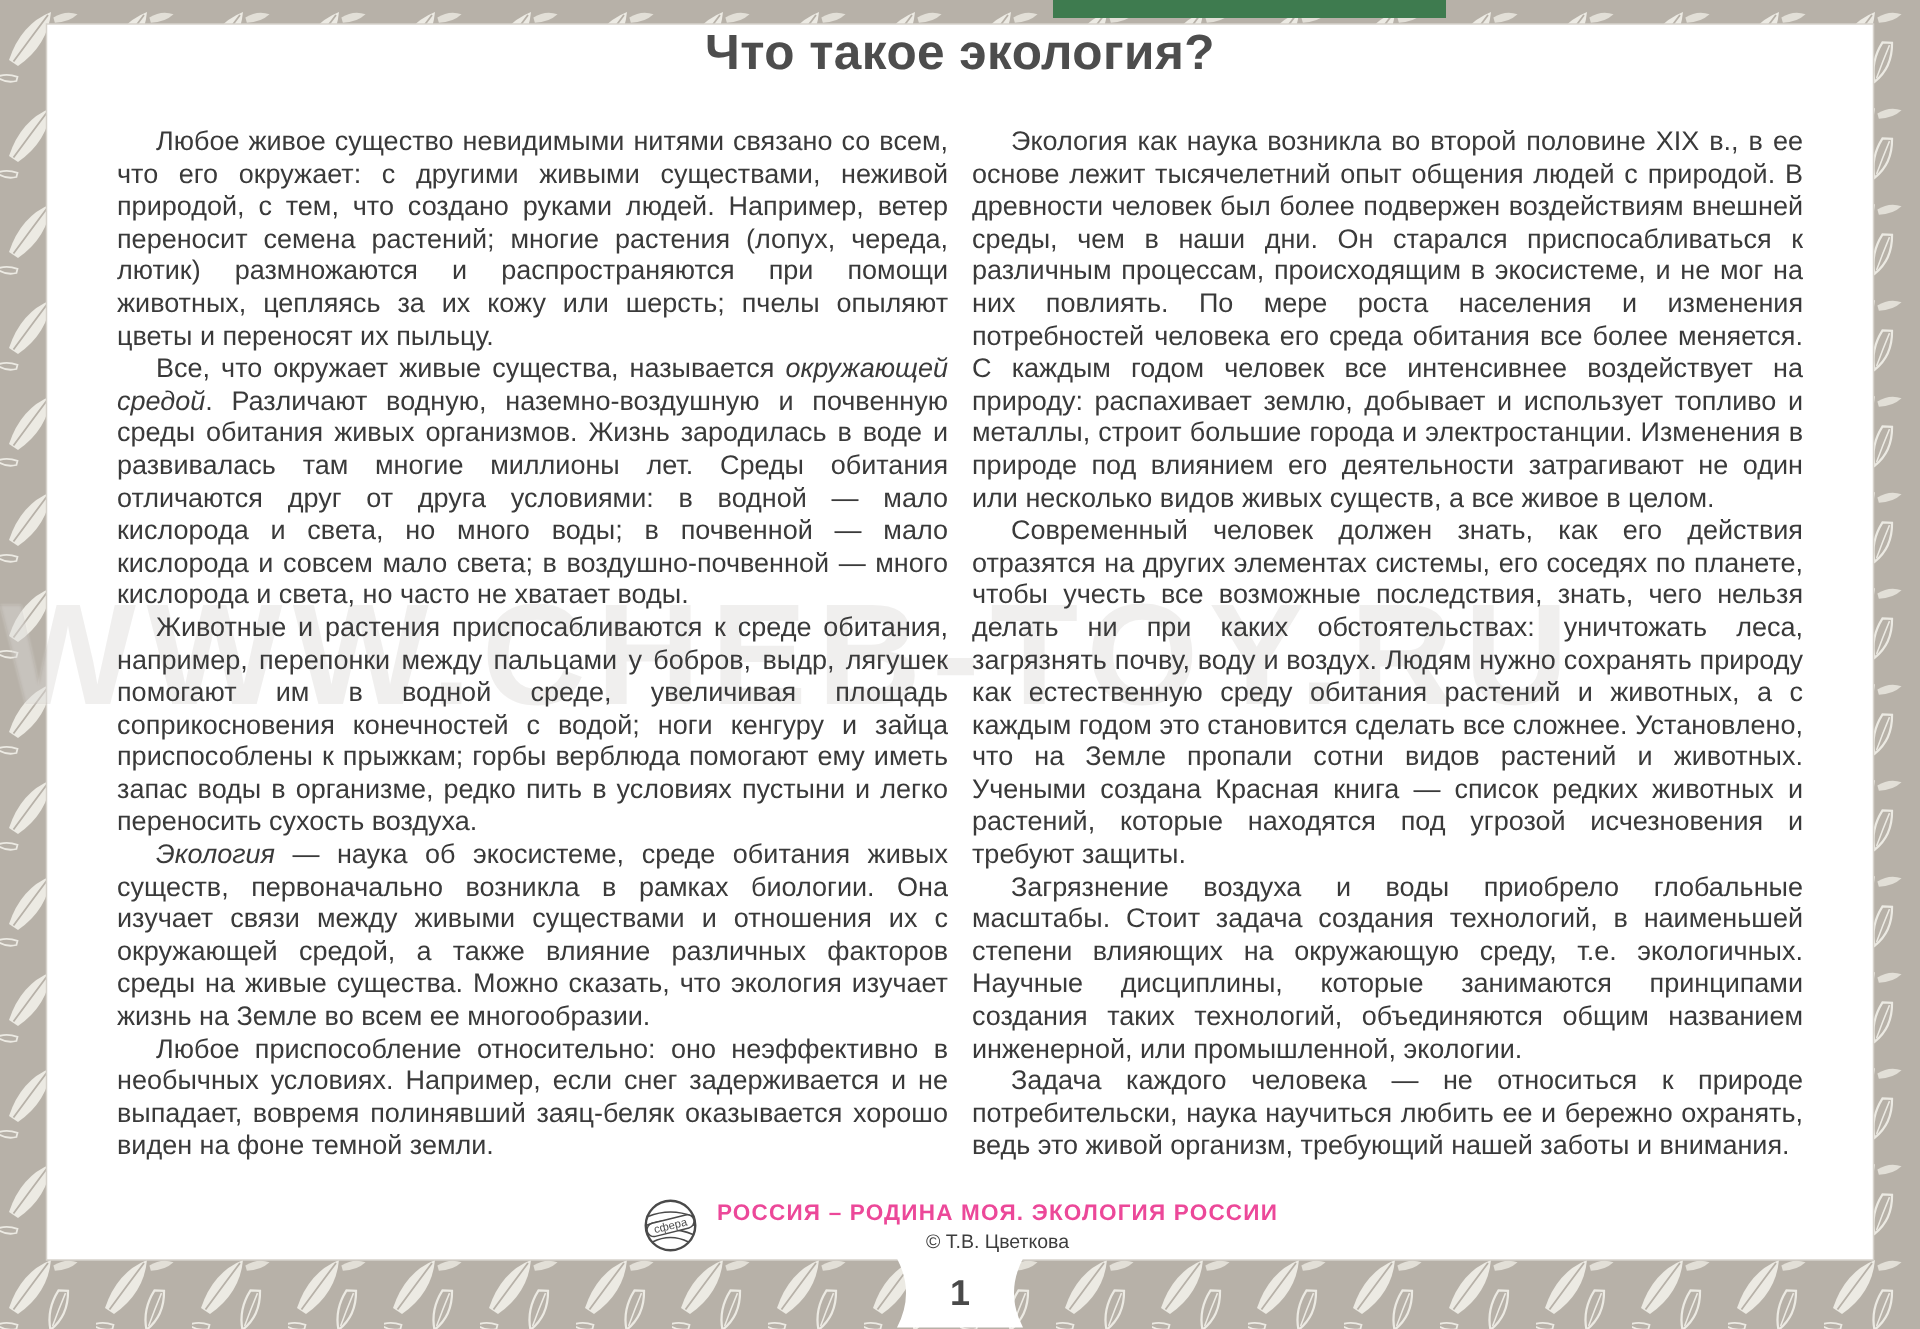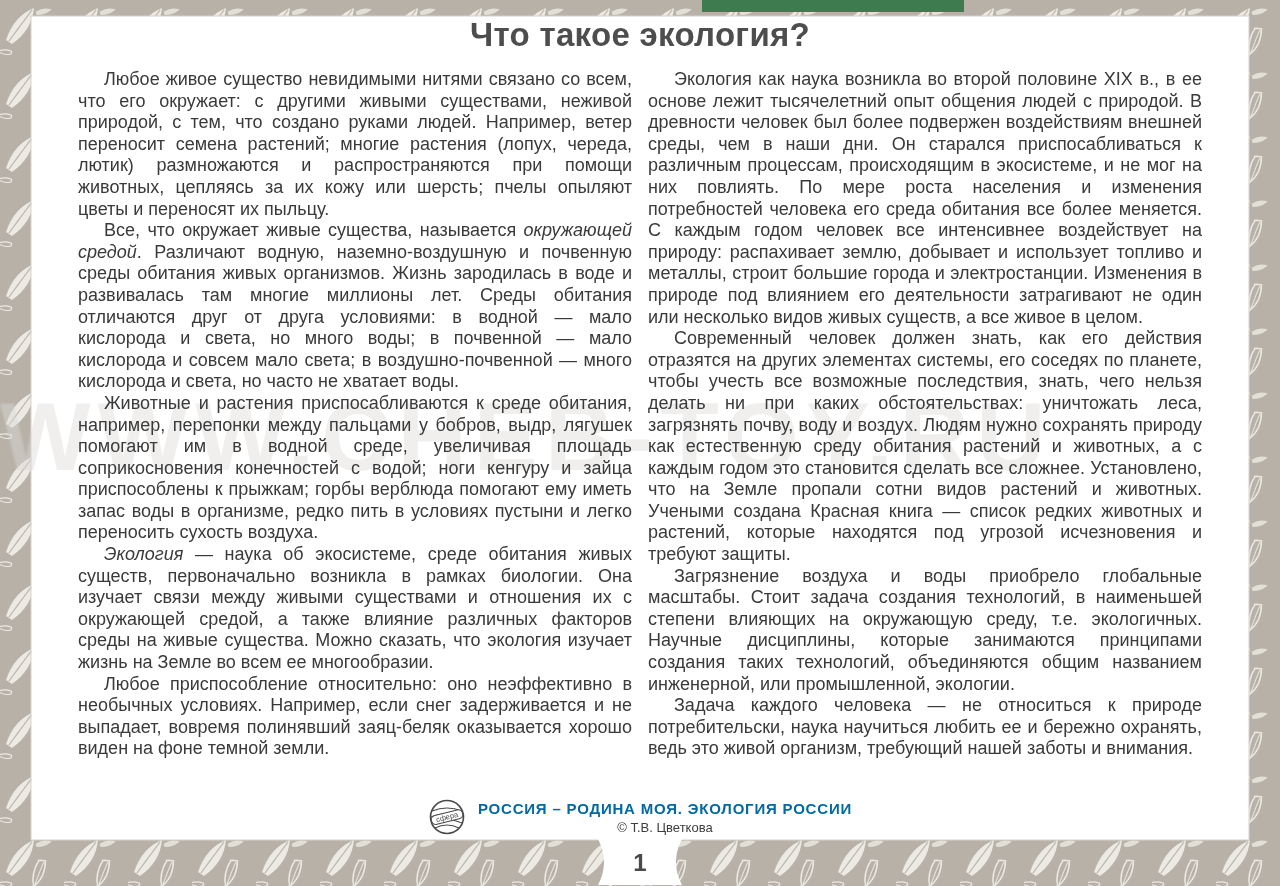--- a/index.html
+++ b/index.html
@@ -27,36 +27,36 @@
     z-index:2;
   }
   h1.title {
     margin:0; padding-top:0;
     text-align:center; font-size:33px; font-weight:bold;
     color:#4d4d4d; letter-spacing:0.3px;
   }
   .columns {
     display:flex; gap:16px;
     padding:15px 47px 0 47px;
-    height:706px; box-sizing:content-box;
+    height:706px; box-sizing:content-box;align-items:flex-end;
   }
   .col { flex:1 1 0; overflow:hidden; }
   .col p {
     margin:0; text-indent:26px; text-align:justify;
     font-size:18px; line-height:21.6px; color:#3a3a3a;
   }
   .col p i { font-style:italic; }
   .footer {
     position:absolute; left:0; right:0; bottom:4px;
     display:flex; align-items:center; justify-content:center; gap:12px;
     z-index:2;
   }
   .footer .texts { text-align:center; }
   .series-title {
-    font-size:15px; font-weight:bold; color:#0369a1; letter-spacing:0.8px;
+    font-size:15px; font-weight:bold; color:#ec4899; letter-spacing:0.8px;
   }
   .copyright {
     font-size:13px; color:#3d3d3d; margin-top:3px;
   }
   .page-number {
     position:absolute; left:0; right:0; bottom:9px; z-index:3;
     text-align:center; font-size:24px; font-weight:bold; color:#4a4a4a;
   }
 </style>
 </head>

